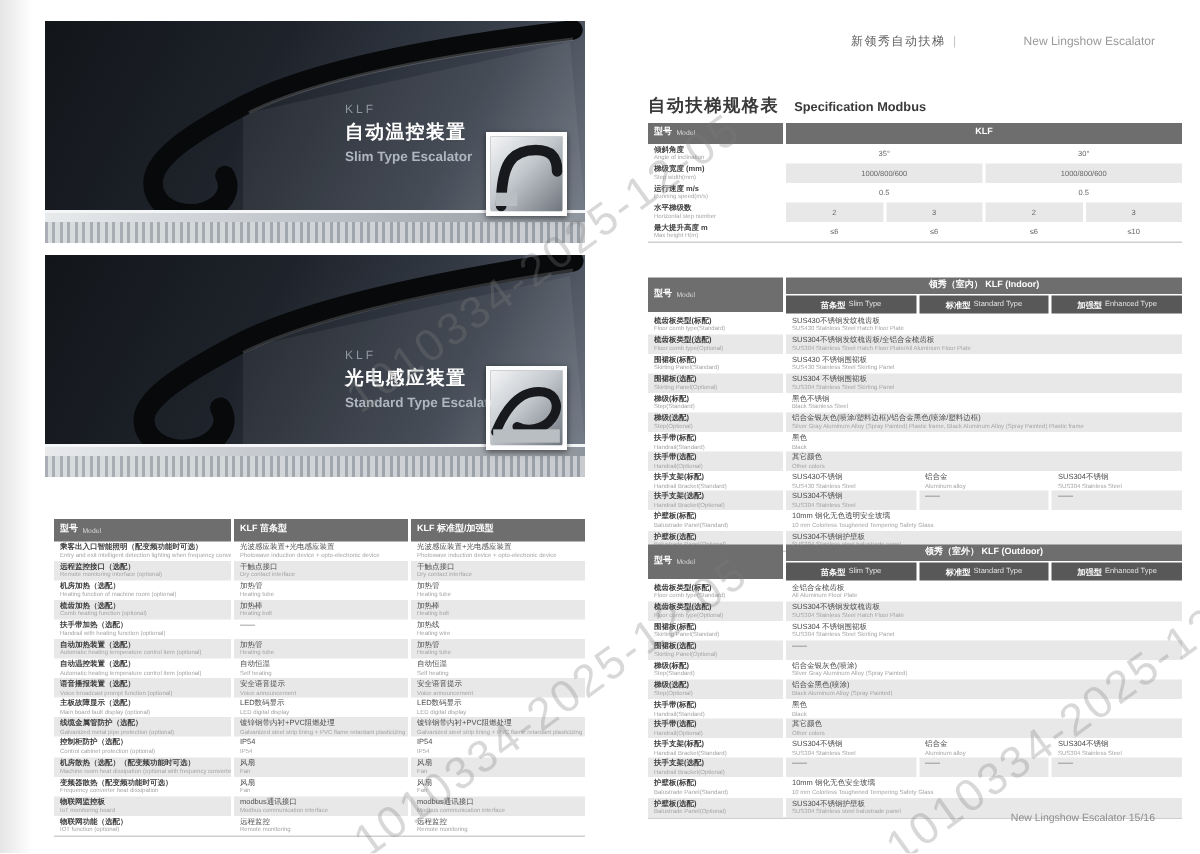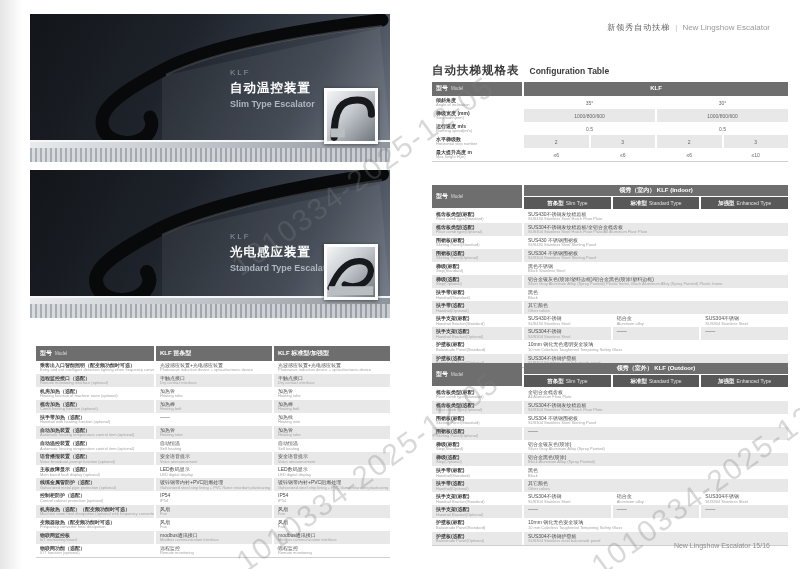--- a/index.html
+++ b/index.html
@@ -74,21 +74,21 @@
   .cfg-hdr2 { background:#585858; color:#fff; display:flex; align-items:center; justify-content:center; }
   .cfg-hdr2 .zh { font-size:5.5px; font-weight:bold; color:#fff; display:inline; }
   .cfg-hdr2 .en { font-size:5px; color:#e2e2e2; display:inline; margin-left:2px; }
   .cfg-group { justify-content:center; }
   .cfg-model { height:23px; }
 
   
   #page-hdr { position:absolute; top:22px; right:30px; font-size:8px; z-index:5; }
   #page-hdr .zh { color:#5f5f5f; letter-spacing:1px; }
   #page-hdr .sep { color:#c0c0c0; margin:0 5px; }
-  #page-hdr .en { color:#9a9a9a; }
+  #page-hdr .en { color:#9a9a9a;margin-left:40px; }
   #page-ftr { position:absolute; top:542px; right:30px; font-size:7px; color:#8e8e8e; z-index:5; }
 
   #spec-title { left:432px; top:63px; }
   #cfg-title  { left:432px; top:169px; }
   #acc-title  { left:38px;  top:325px; }
 </style>
 </head>
 <body>
 
 <div class="page">
@@ -364,21 +364,21 @@
         </div>
         <div class="cell c2">
           <span class="zh">远程监控</span>
           <span class="en">Remote monitoring</span>
         </div>
       </div>
     </div>
 
   <div class="sec-title" id="spec-title">
     <span class="zh">自动扶梯规格表</span>
-    <span class="en">Configuration Table</span>
+    <span class="en">Specification Modbus</span>
   </div>
   <div class="tbl" id="spec-tbl">
       <div class="t-row hdr-row">
         <div class="cell hdr lab-col">
           <span class="zh">型号</span>
           <span class="en">Model</span>
         </div>
         <div class="vals">
           <div class="cell hdr" style="flex: 1 1 0%; justify-content: center;">
             <span class="zh">KLF</span>

